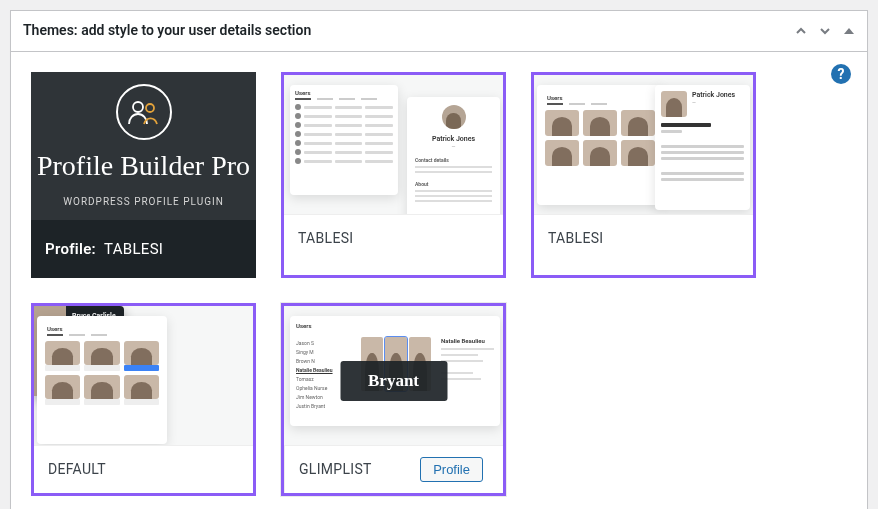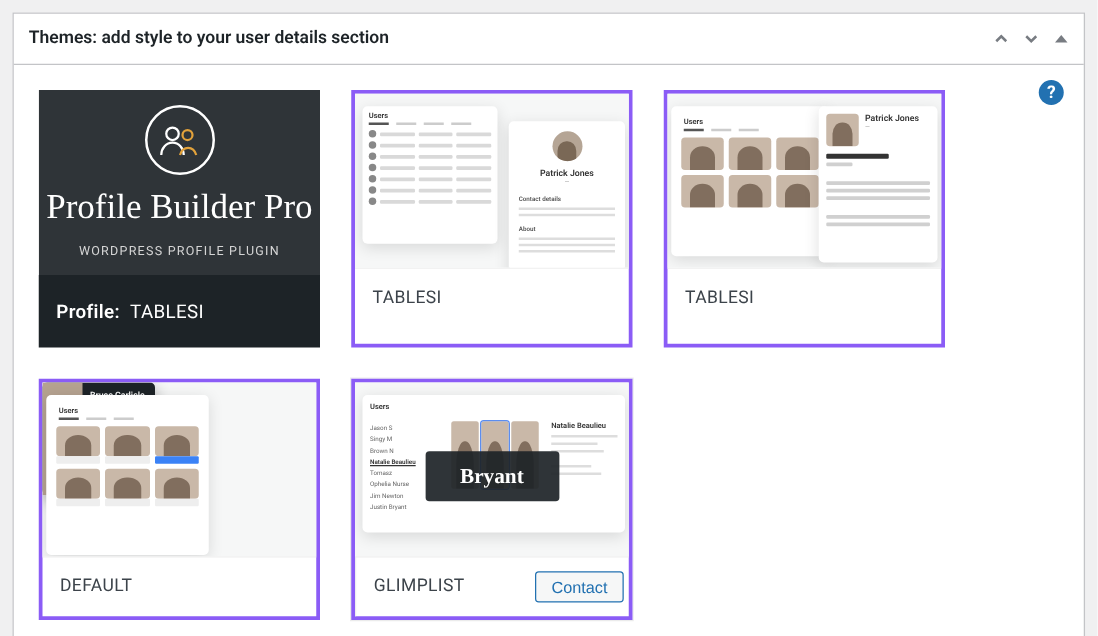--- a/index.html
+++ b/index.html
@@ -199,21 +199,21 @@
 }
 .theme-card.hov .preview-overlay{display:block;}
 .theme-card.hov .name-bar{border-left:none;}
 
 .activate-btn {
   border:1px solid #2271b1; color:#2271b1; background:#f6f7f7;
   font-size:13px; padding:4px 12px; border-radius:3px; cursor:pointer;
   display:none;
 }
 .theme-card.hov .activate-btn{display:inline-block;}
-.theme-card.hov .name-bar{padding-right:4px;}
+.theme-card.hov .name-bar{padding-right:20px;}
 .theme-card.hov{box-shadow:0 0 0 1px rgba(0,0,0,.08);}
 .theme-card .name-bar.with-btn{}
 
 </style>
 </head>
 <body>
 
 <div class="postbox">
   <div class="postbox-header">
     <h2>Themes: add style to your user details section</h2>
@@ -463,19 +463,19 @@
                   <div class="ln" style="width:80%"></div>
                 <div class="ln" style="width:60%;margin-top:10px;"></div>
                   <div class="ln" style="width:75%"></div>
               </div>
             </div>
           </div>
           <div class="preview-overlay">Bryant</div>
         </div>
         <div class="name-bar with-btn" style="border-left:1px solid #eee;">
           <span>GLIMPLIST</span>
-          <button class="activate-btn">Contact</button>
+          <button class="activate-btn">Profile</button>
         </div>
       </div>
 
     </div>
   </div>
 </div>
 
 </body></html>

